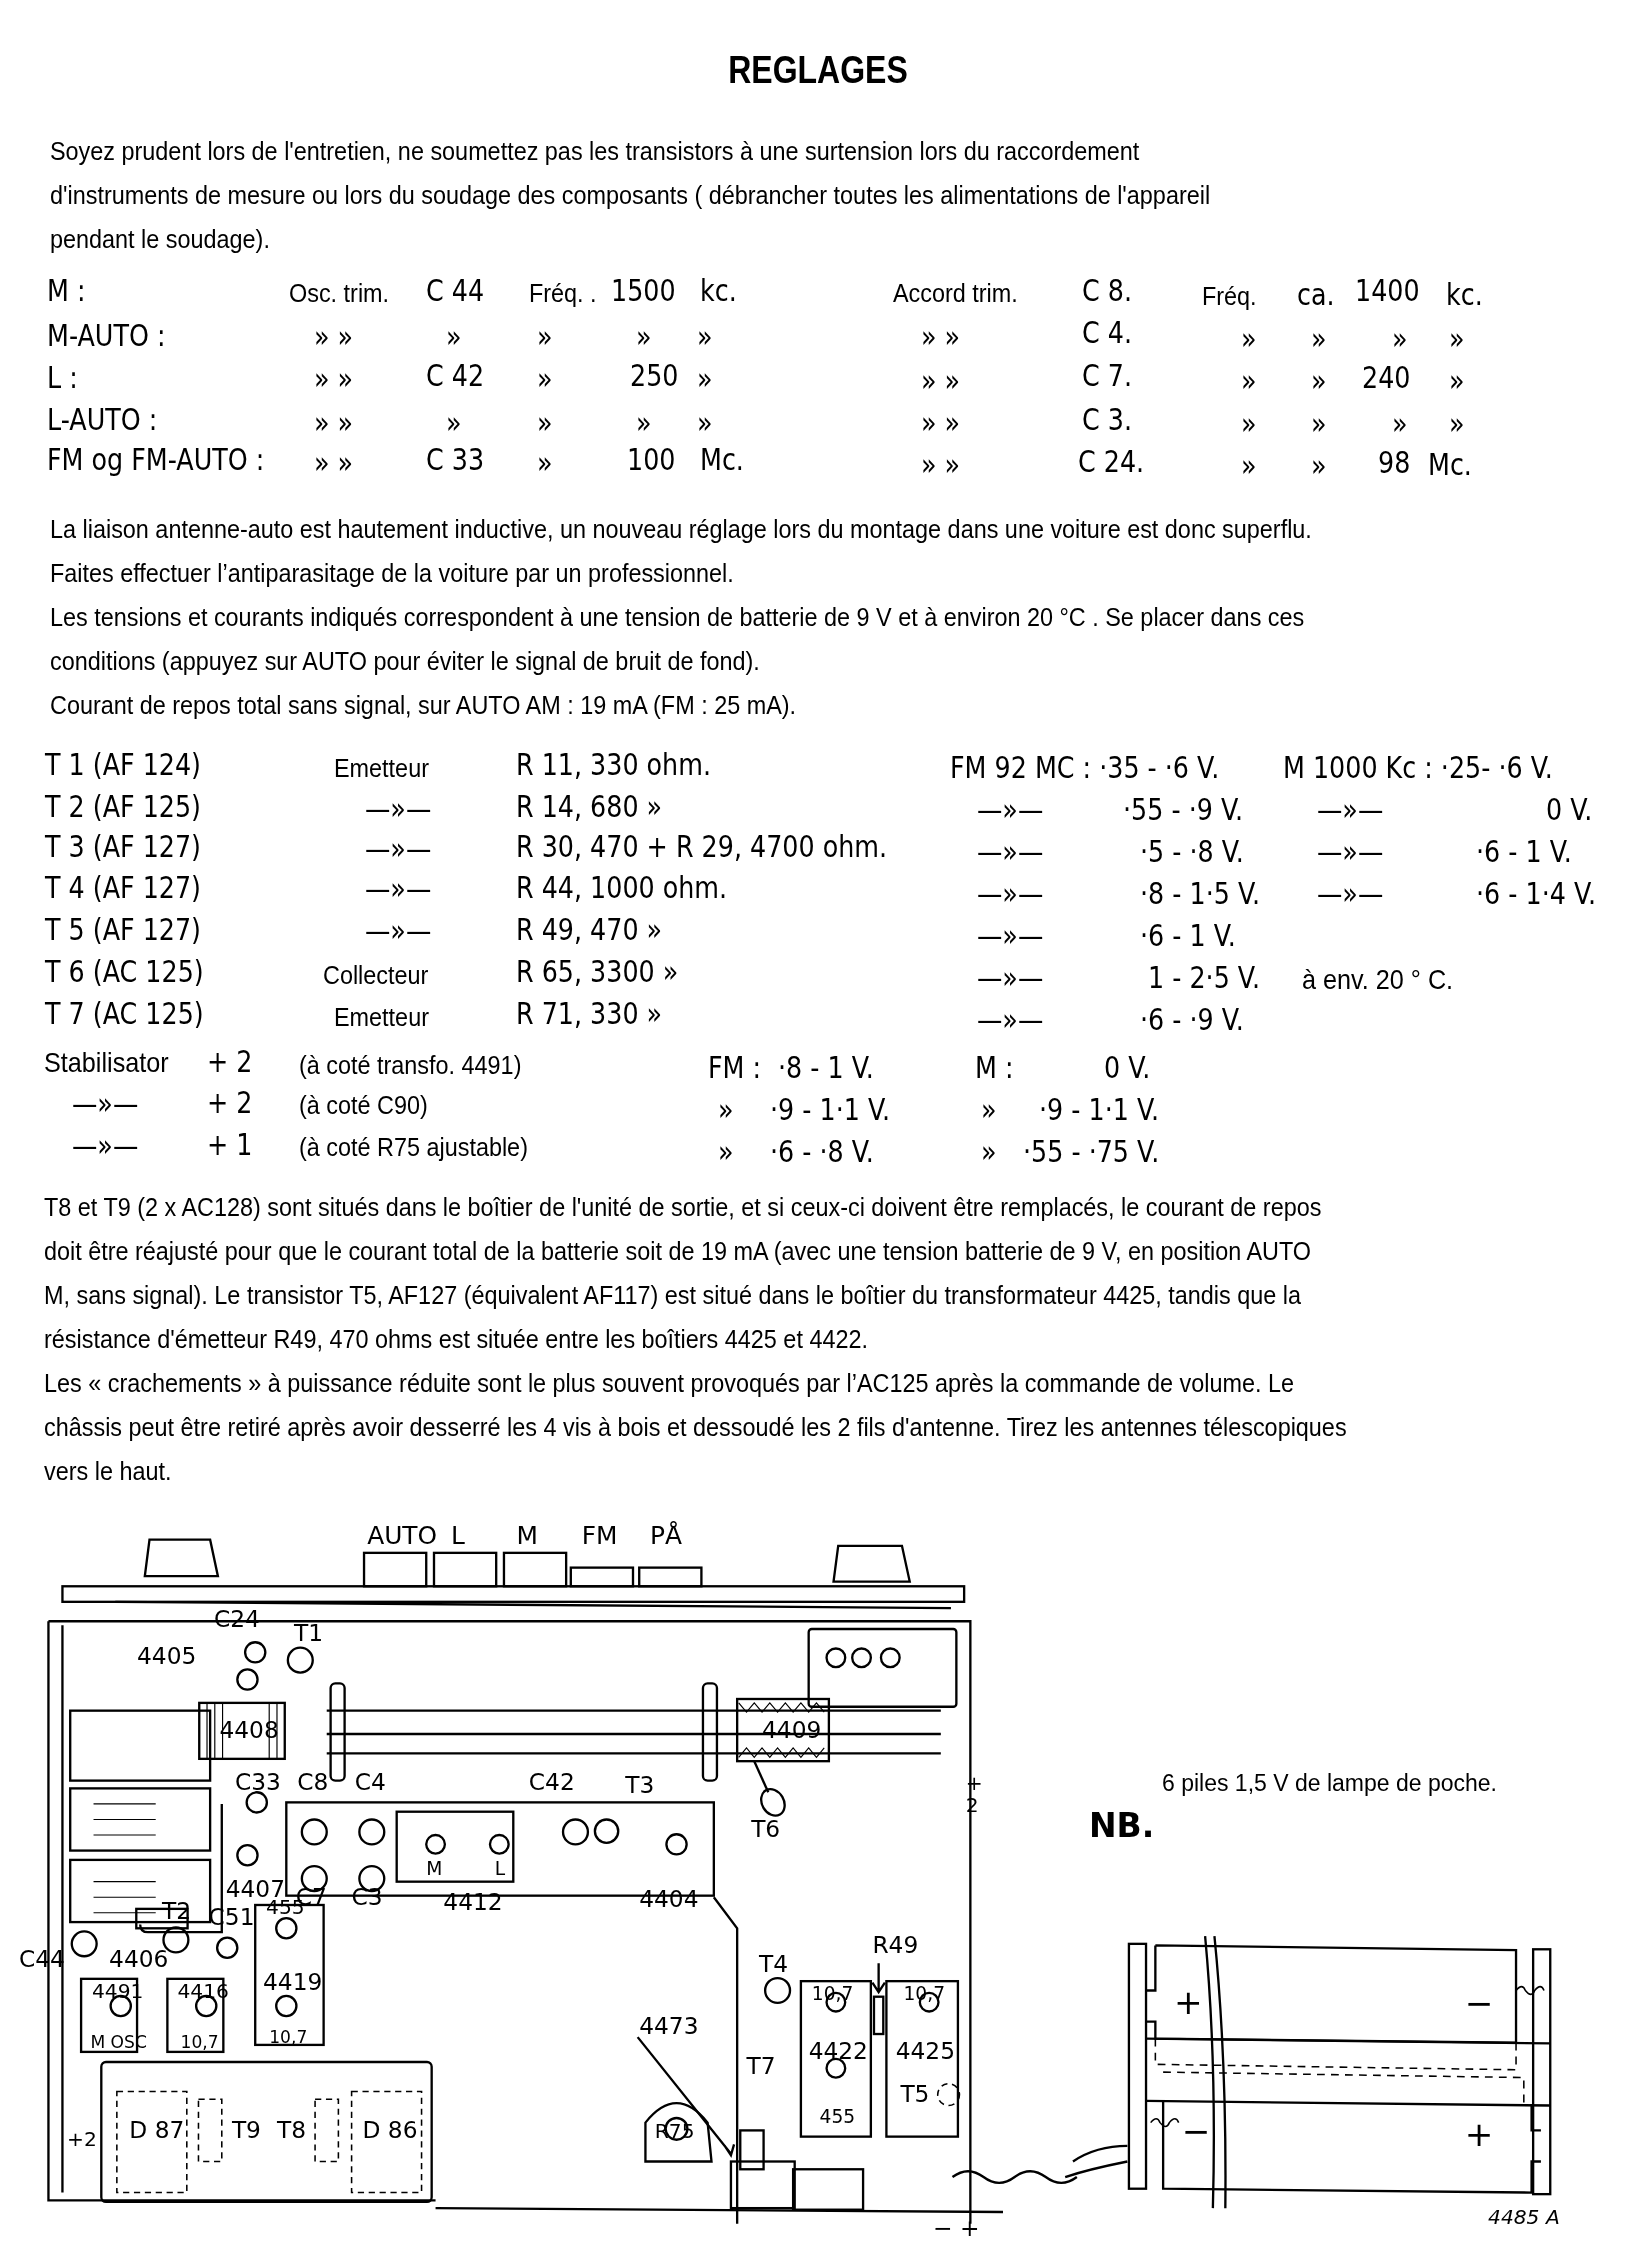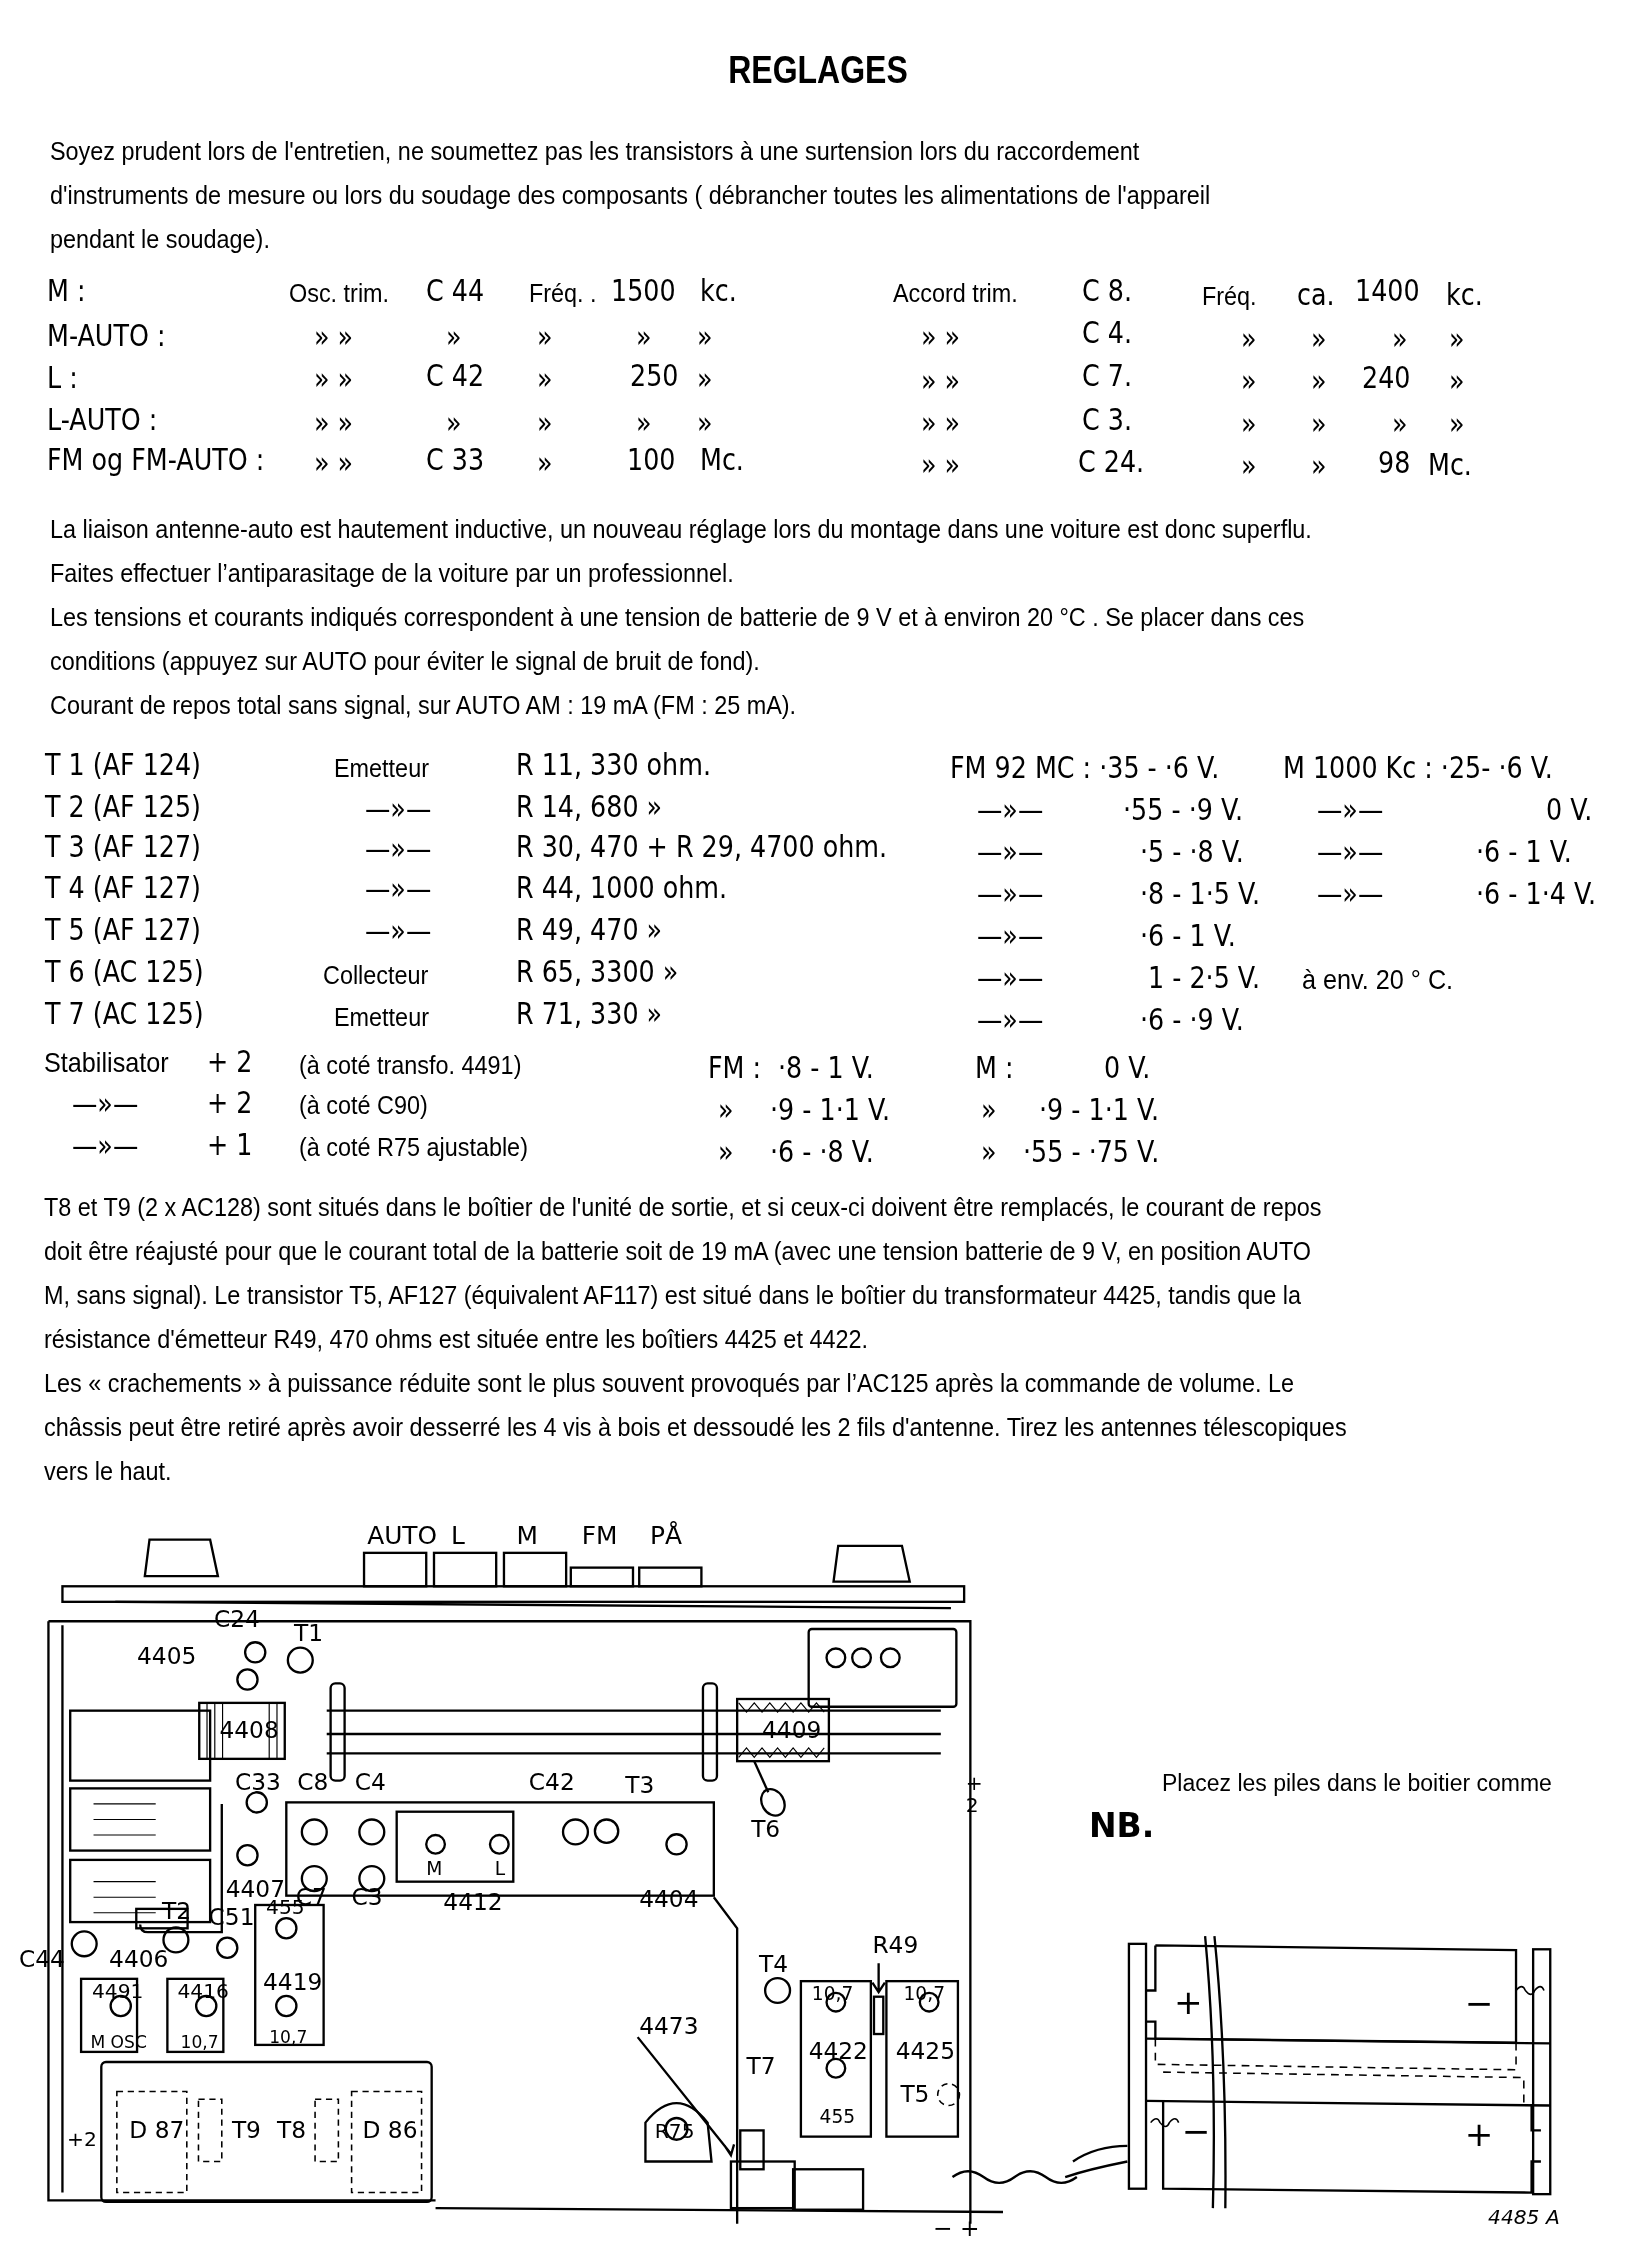--- a/index.html
+++ b/index.html
@@ -186,21 +186,21 @@
   <div>doit être réajusté pour que le courant total de la batterie soit de 19 mA (avec une tension batterie de 9 V, en position AUTO</div>
   <div>M, sans signal). Le transistor T5, AF127 (équivalent AF117) est situé dans le boîtier du transformateur 4425, tandis que la</div>
   <div>résistance d'émetteur R49, 470 ohms est située entre les boîtiers 4425 et 4422.</div>
   <div>Les « crachements » à puissance réduite sont le plus souvent provoqués par l’AC125 après la commande de volume. Le</div>
   <div>châssis peut être retiré après avoir desserré les  4 vis à bois et dessoudé les 2 fils d'antenne. Tirez les antennes télescopiques</div>
   <div>vers le haut.</div>
 </div>
 
 <div class="abs nb" style="left:1089px;top:1806px;">NB.</div>
 <div class="abs note" style="left:1162px;top:1762px;">
-  <div>Placez les piles dans le boitier comme</div>
+  <div>6 piles 1,5 V de lampe de poche.</div>
 </div>
 
 <svg id="diagram" width="1636" height="768" viewBox="0 1920 2104 988" fill="none" stroke="#000" stroke-width="3">
 
   <path d="M192 1980 L270 1980 L280 2027 L186 2027 Z"></path>
   <path d="M1078 1988 L1160 1988 L1170 2034 L1072 2034 Z"></path>
 
   <g>
     <rect x="468" y="1997" width="80" height="43"></rect>
     <rect x="558" y="1997" width="80" height="43"></rect>

